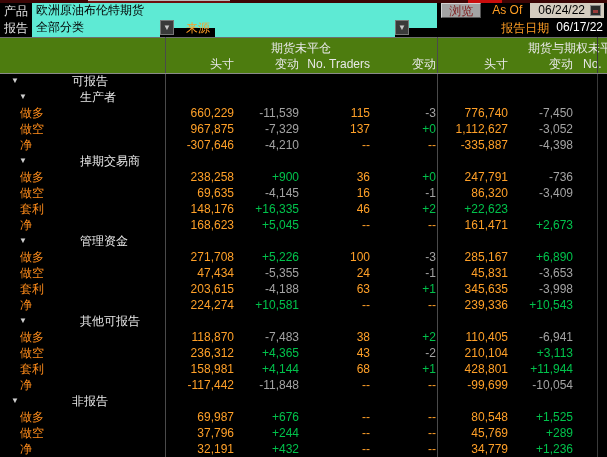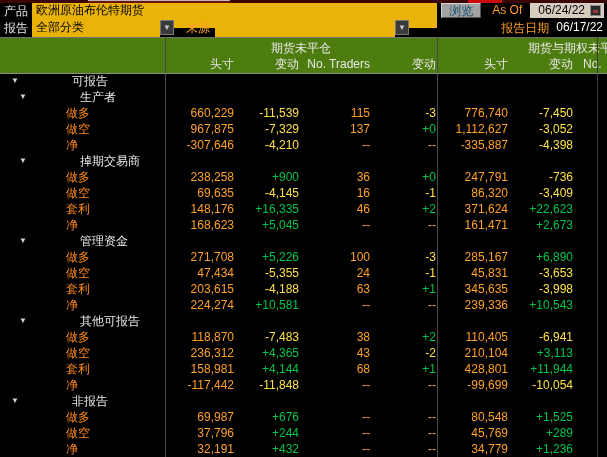--- a/index.html
+++ b/index.html
@@ -9,29 +9,29 @@
   
   .topstrip { position:relative; height:3px; background:#3c0505; }
   .topstrip .seg-box { position:absolute; left:88px; top:0; width:142px; height:3px;
     background:#6e1010; border-top:1px solid #b9b9b9; }
   .topstrip .seg-red { position:absolute; left:468px; top:0; width:34px; height:3px; background:#c90d0d; }
 
   
   .tb-row { height:17px; display:flex; align-items:flex-start; color:#e6e6e6; }
   .lbl-w { color:#e6e6e6; padding:0 4px 0 4px; white-space:nowrap; }
   .lbl-a { color:#ff9e24; white-space:nowrap; }
-  .field { background:#eab308; color:#000; height:25px; line-height:15px; padding:0 4px;
+  .field { background:#5eead4; color:#000; height:25px; line-height:15px; padding:0 4px;
     white-space:nowrap; overflow:hidden; }
   .product-field { width:405px; }
   .report-field { width:128px;border-radius:6px; }
   .source-field { width:180px; padding:0; }
   .sel-blue { background:#2a5fd0; color:#fff; padding:0 1px 0 3px; display:inline-block; height:15px;margin-top:48px; }
   .dd-btn { width:14px; height:15px; background:#3a3a3a; border:1px solid #777; color:#c8c8c8;
     font-size:8px; line-height:13px; text-align:center; }
-  .browse-btn { background:#a3a3a3; color:#0c4a6e; height:15px; line-height:14px; padding:0 7px;
+  .browse-btn { background:#a3a3a3; color:#7f1d1d; height:15px; line-height:14px; padding:0 7px;
     border:1px solid #d2d2d2; border-right-color:#555; border-bottom-color:#555; white-space:nowrap; }
   .date-field { background:#d4ccbf; color:#000; height:15px; line-height:15px; padding:0 3px 0 8px;
     display:flex; align-items:center; }
   .cal-icon { width:11px; height:11px; background:#2b2b2b; border:1px solid #8a8a8a;
     margin-left:5px; position:relative; }
   .cal-icon::after { content:""; position:absolute; left:2px; top:4px; width:5px; height:3px; background:#9a3b3b; }
   .spacer { flex:1; }
   .white-val { color:#fff; padding-right:4px; }
 
   
@@ -44,27 +44,27 @@
   .subhead .cell { line-height:18px; }
   .cell { white-space:nowrap; overflow:hidden; }
   .num { text-align:right; padding-right:4px; }
   .tchg-col { padding-right:1px; }
   .no2-col { text-align:left; padding-left:6px; padding-right:18px; }
 
   .tbody { background:#000; }
   .trow { height:16px; }
   .trow .cell { line-height:16px; }
   .cat { text-align:left; display:flex; align-items:center; }
-  .lv1 { padding-left:11px; } .lv2 { padding-left:19px; } .lv3 { padding-left:66px; }
+  .lv1 { padding-left:11px; } .lv2 { padding-left:19px; } .lv3 { padding-left:20px; }
   .tri { color:#cfcfcf; font-size:8px; margin-right:5px; }
   .glabel { color:#e8e8e8;margin-left:48px; }
   .llabel { color:#ff8c1a; }
   .amber { color:#ffa028; }
   .green { color:#00c24b; }
-  .red   { color:#fde047; }
+  .red   { color:#a3a3a3; }
 
   .vline { position:absolute; width:1px; background:#4a4a4a; top:37px; bottom:0; }
   .vl-1 { left:165px; } .vl-2 { left:437px; } .vl-3 { left:597px; background:#3a3a3a; }
   .hline-head { position:absolute; left:0; right:0; top:73px; height:1px; background:#8a8a8a; }
   .stage { position:relative; width:607px; height:457px; }
 </style>
 </head>
 <body>
 
 <div class="stage">
@@ -216,21 +216,20 @@
         <div class="cell num no2-col"></div>
       </div>
       <div class="grid trow">
         <div class="cell cat lv3">
           <span class="llabel">套利</span>
         </div>
         <div class="cell num amber">148,176</div>
         <div class="cell num green">+16,335</div>
         <div class="cell num amber">46</div>
         <div class="cell num tchg-col green">+2</div>
-        <div class="cell num amber">371,624</div>
         <div class="cell num green">+22,623</div>
         <div class="cell num no2-col"></div>
       </div>
       <div class="grid trow">
         <div class="cell cat lv3">
           <span class="llabel">净</span>
         </div>
         <div class="cell num amber">168,623</div>
         <div class="cell num green">+5,045</div>
         <div class="cell num amber">--</div>

